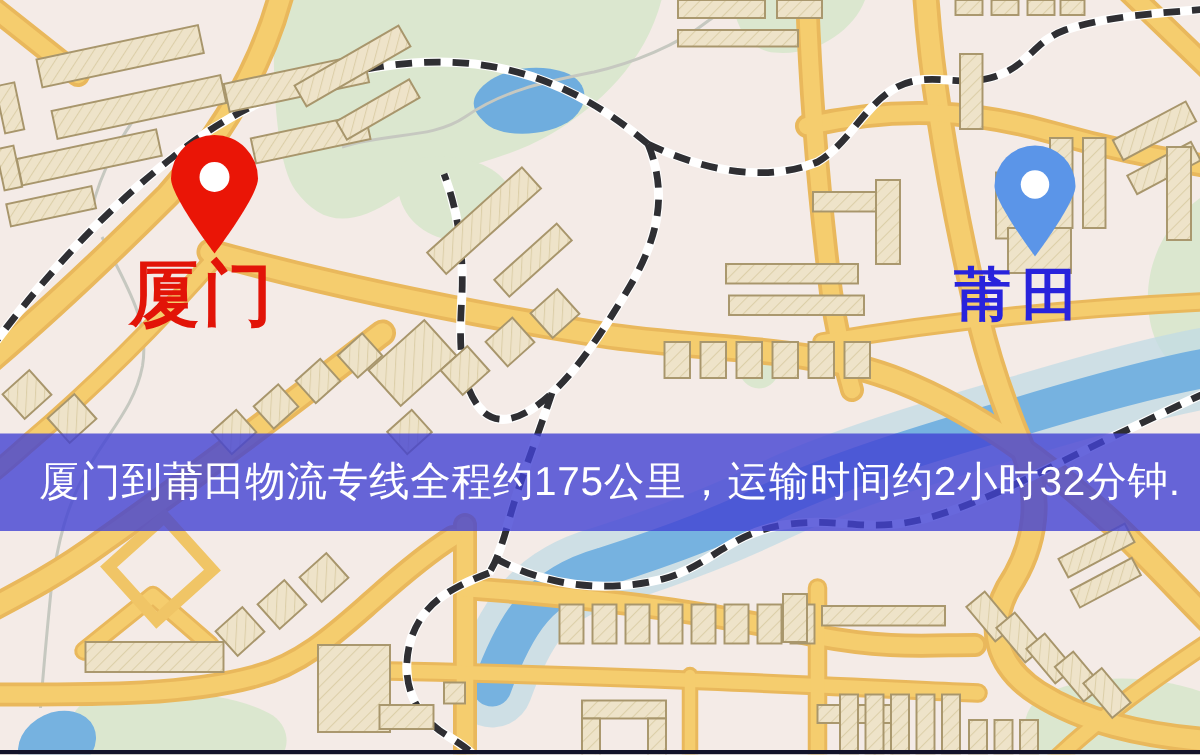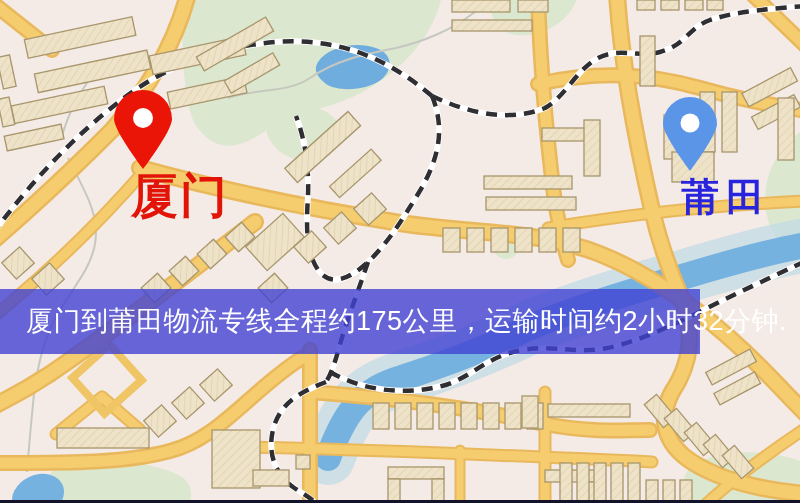--- a/index.html
+++ b/index.html
@@ -1,22 +1,22 @@
 <!DOCTYPE html>
 <html><head>
 <meta charset="utf-8">
 <style>
   html,body{margin:0;padding:0;background:#ddd;}
   .stage{position:relative;width:800px;height:503px;overflow:hidden;background:#f4ebe7;
          font-family:"Liberation Sans","DejaVu Sans",sans-serif;}
   .stage svg{position:absolute;left:0;top:0;}
-  .city-label{position:absolute;white-space:nowrap;line-height:1;user-select:none;margin-left:45px;}
+  .city-label{position:absolute;white-space:nowrap;line-height:1;user-select:none;}
   .origin-label{left:86px;top:172px;font-size:47px;font-weight:bold;color:#e21408;letter-spacing:2px;}
   .destination-label{left:636px;top:178px;font-size:38px;font-weight:600;color:#2823dc;letter-spacing:7px;}
-  .banner{position:absolute;left:0;top:289px;width:700px;height:65px;
+  .banner{position:absolute;left:0;top:289px;width:800px;height:65px;
           background:rgba(66,66,211,0.80);}
   .banner-text{position:absolute;left:26px;top:0;height:65px;line-height:65px;
                color:#ffffff;font-size:27px;letter-spacing:0.5px;white-space:nowrap;}
   .bottom-strip{position:absolute;left:0;bottom:0;width:800px;height:3px;background:#12122a;}
 
   
   .park{fill:#dbe7cf;stroke:none;}
   .stream{fill:none;stroke:#c6c8c0;stroke-width:2;}
   .rc{fill:none;stroke:#e9b85c;stroke-linecap:round;stroke-linejoin:round;}
   .rf{fill:none;stroke:#f5cd6e;stroke-linecap:round;stroke-linejoin:round;}

